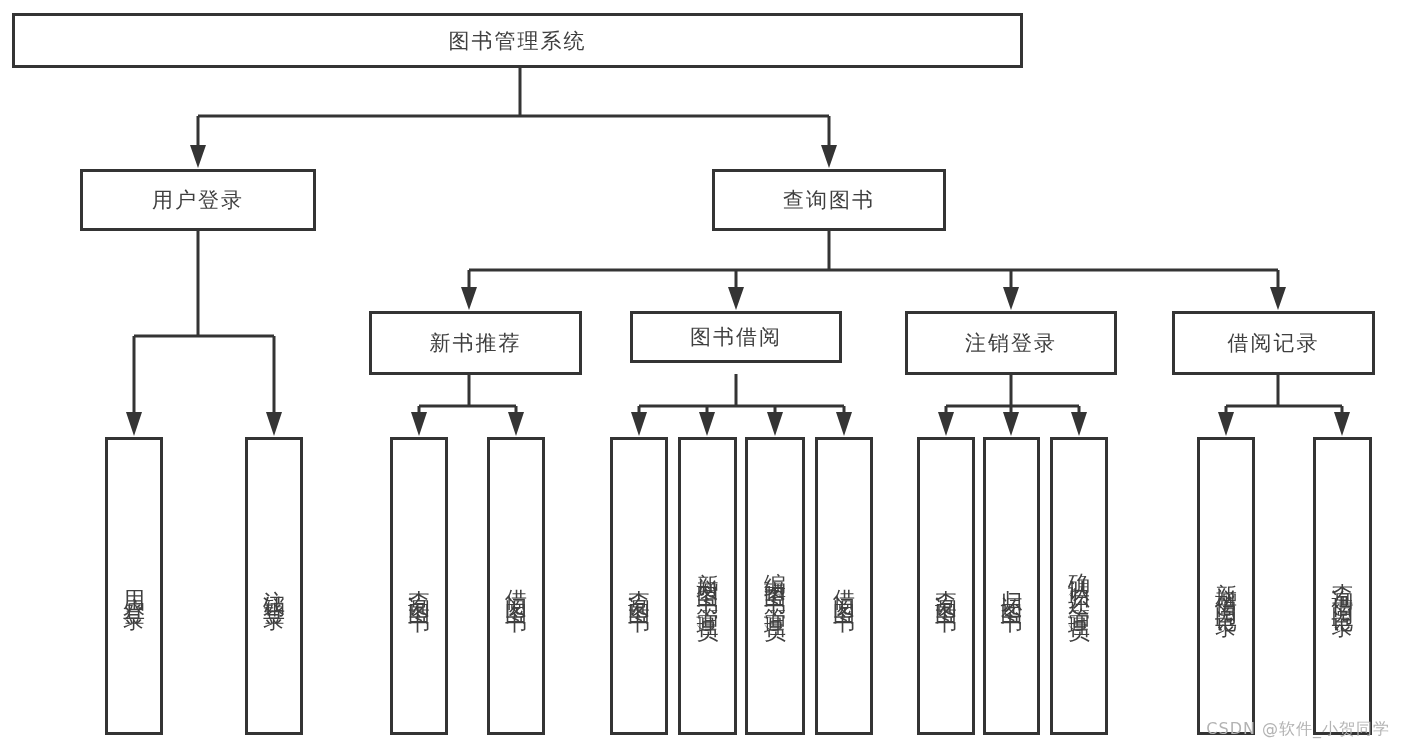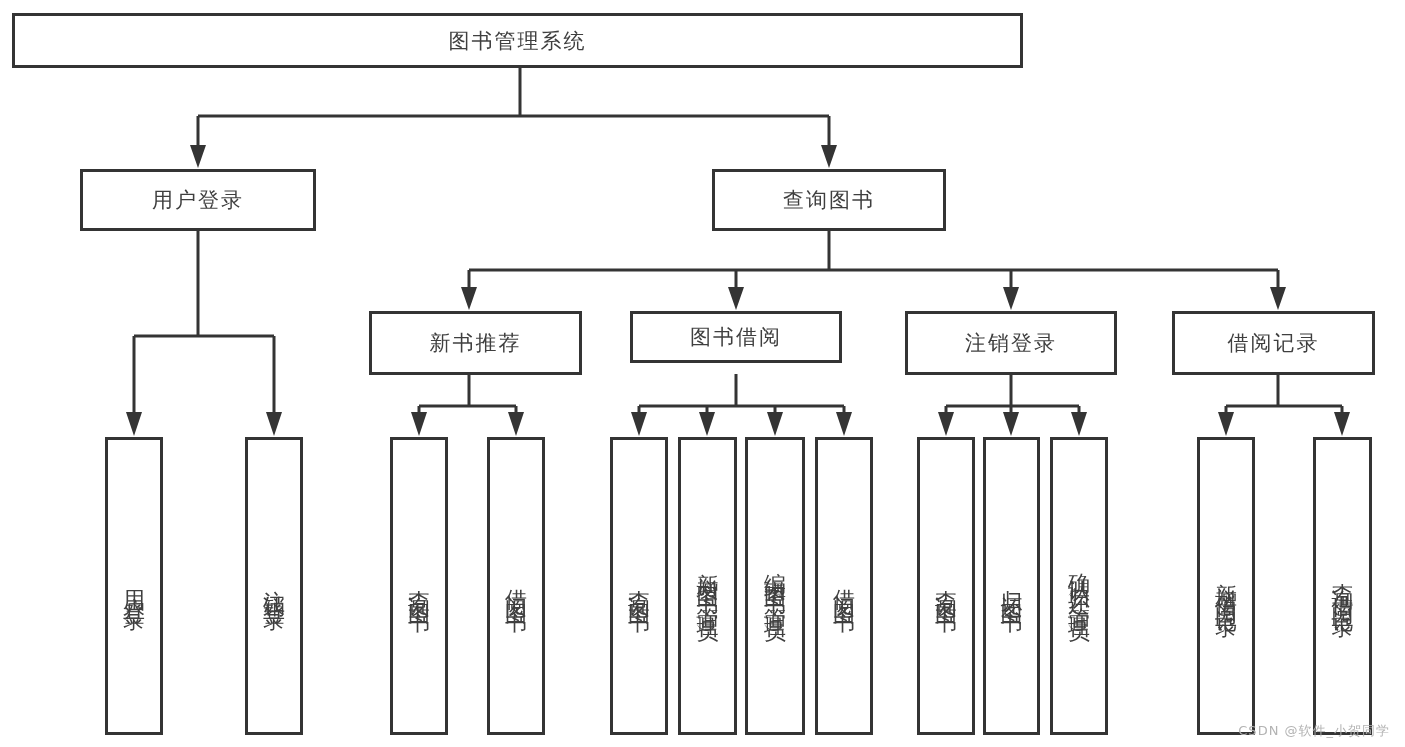--- a/index.html
+++ b/index.html
@@ -36,21 +36,21 @@
   .vbox{
     writing-mode:vertical-rl;
     font-size:22px;
     letter-spacing:7px;
     line-height:1;
   }
   .watermark{
     position:absolute;
     right:15px;
     bottom:7px;
-    font-size:13px;
+    font-size:16px;
     letter-spacing:1px;
     color:var(--watermark,#b3b3b3);
     white-space:nowrap;
     margin-left:35px;
   }
 </style>
 </head>
 <body>
 
 <div class="stage">

